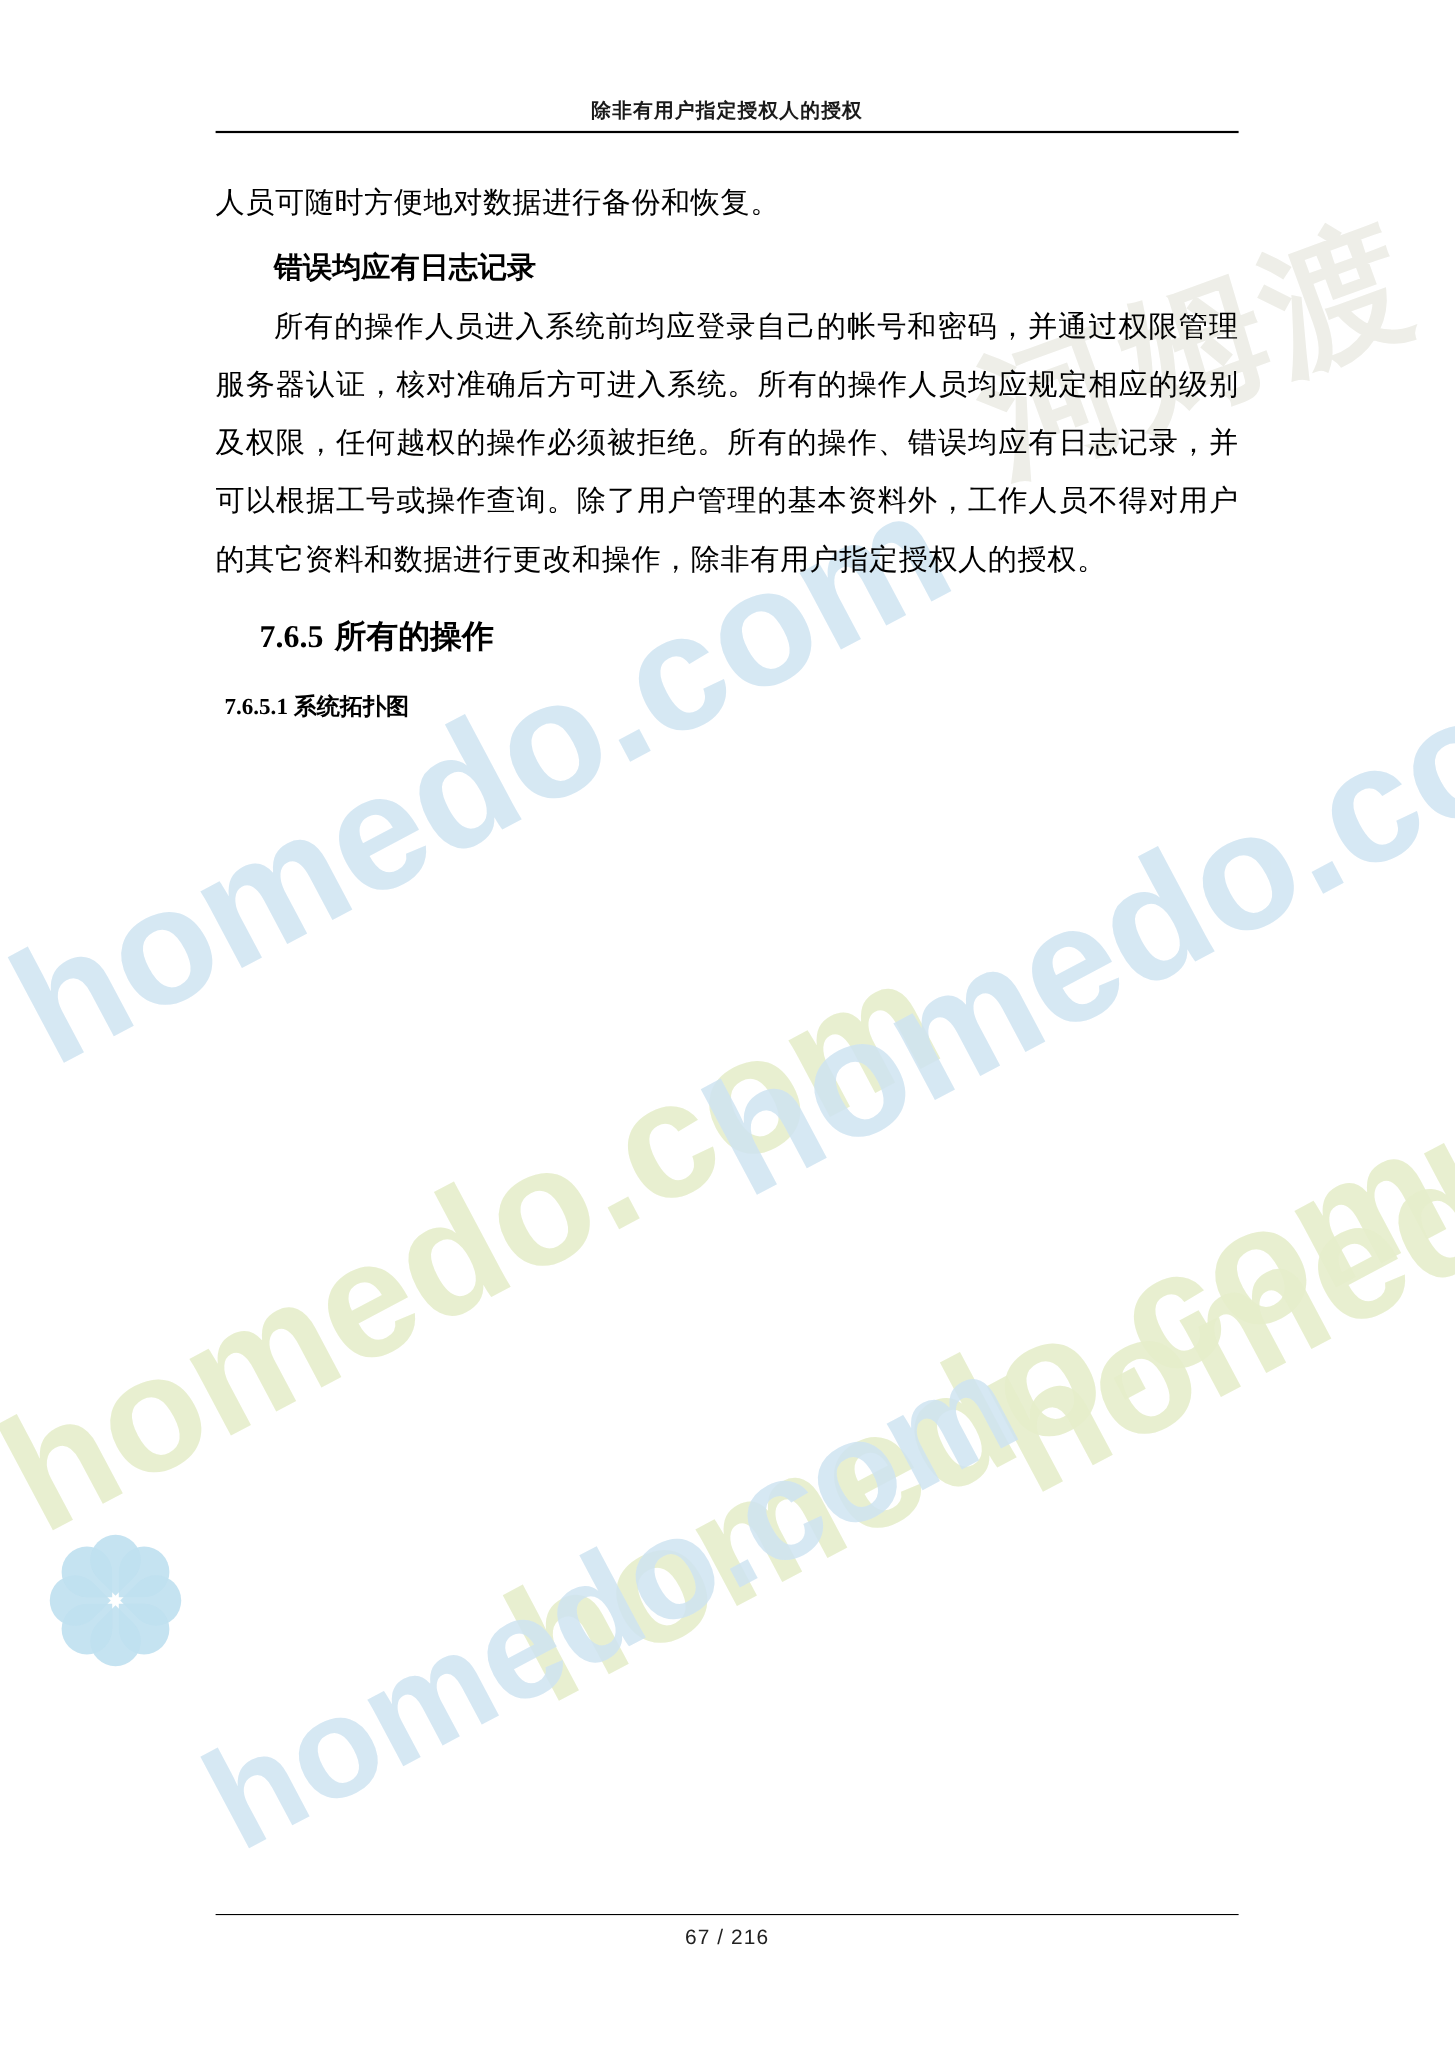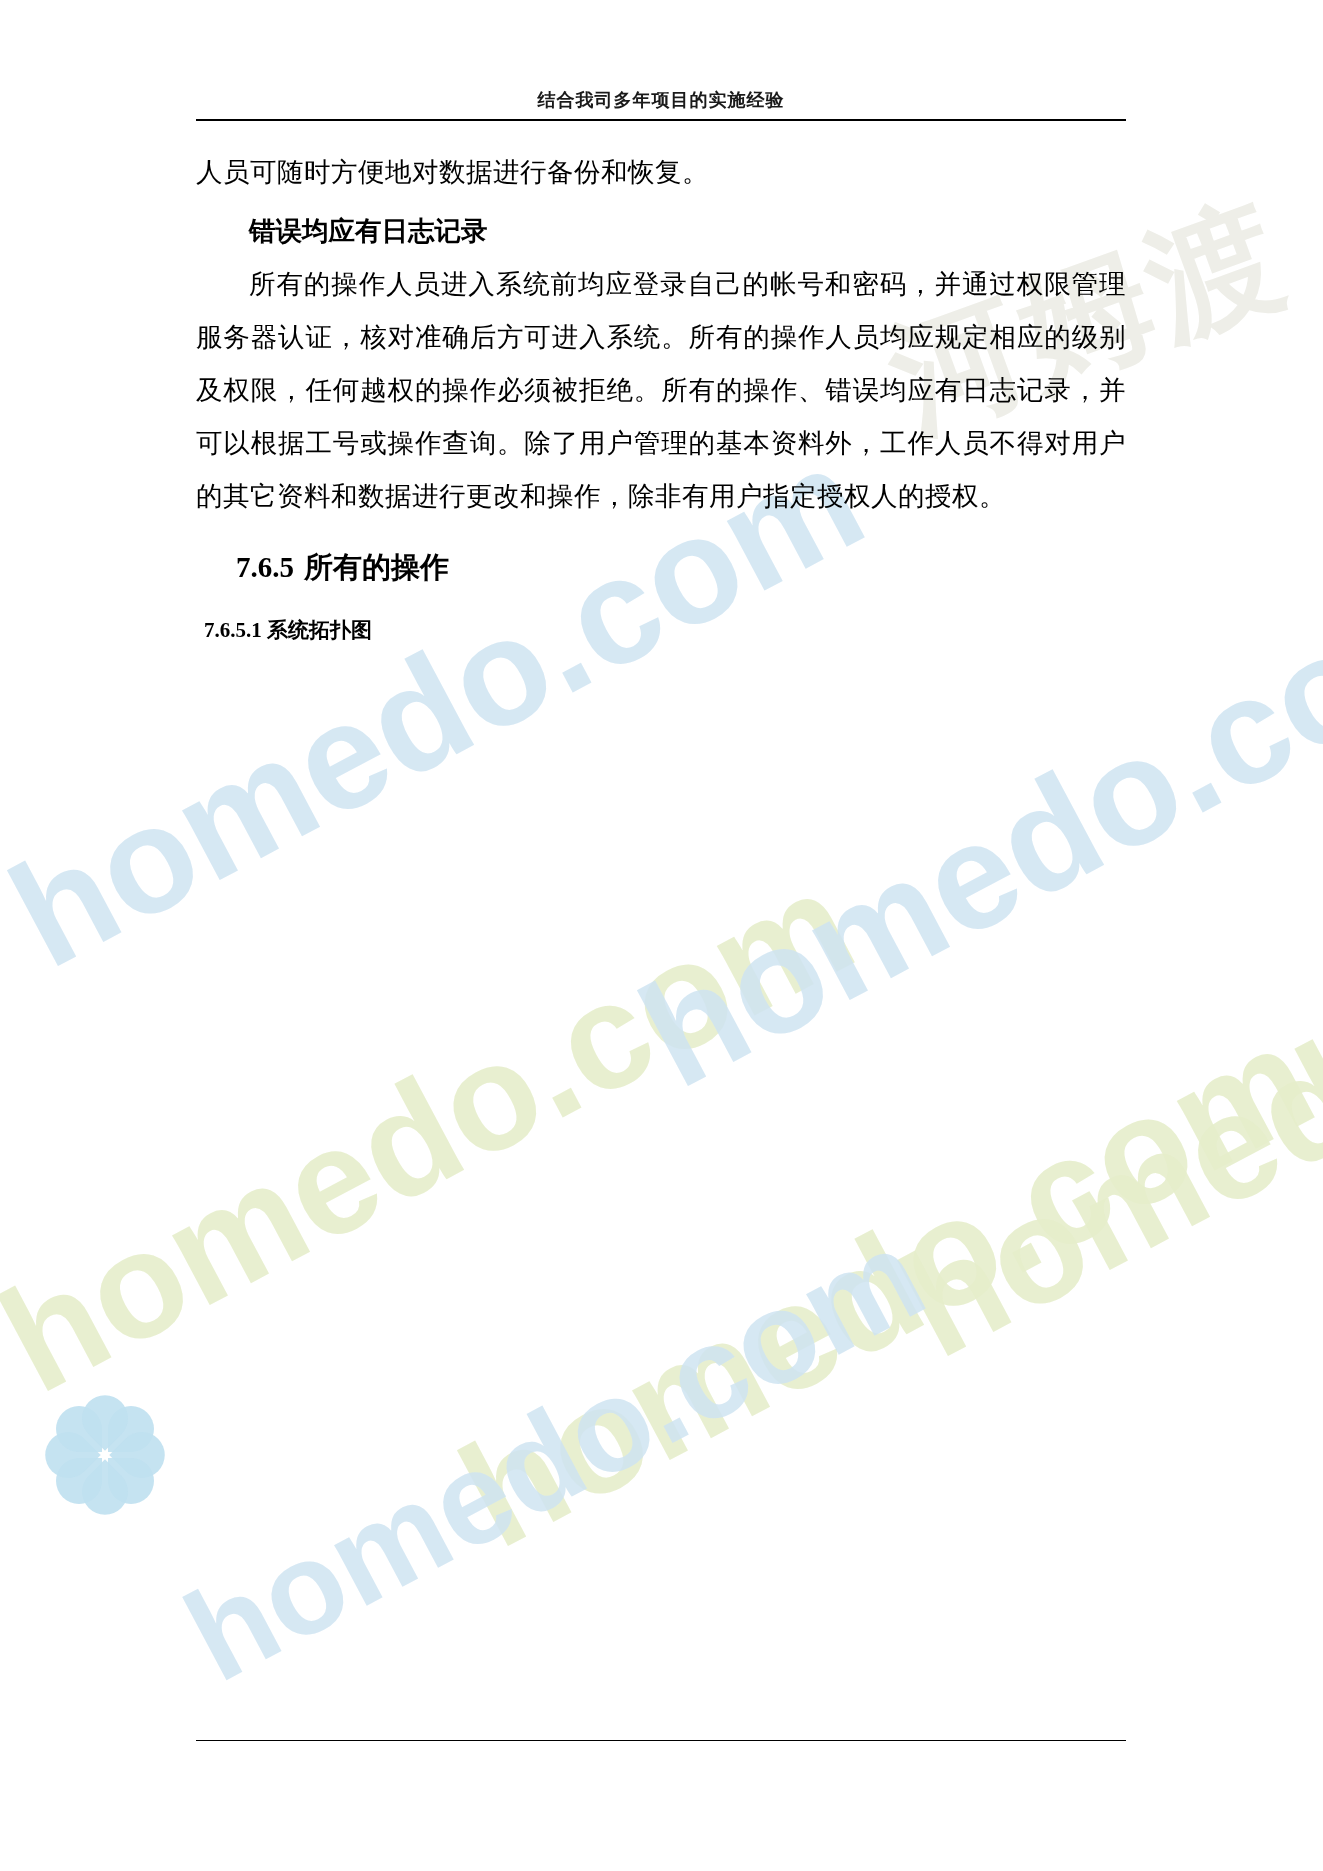--- a/index.html
+++ b/index.html
@@ -109,21 +109,21 @@
     letter-spacing: 1px;
   }
   .header-rule {
     margin-top: 7px;
     border-bottom: 2px solid #000;
   }
 
   .body-area {
     position: absolute;
     left: 196px;
-    top: 146px;
+    top: 158px;
     width: 930px;
   }
 
   p.para {
     margin: 0 0 2px 0;
     font-size: 26.5px;
     line-height: 53px;
     text-align: justify;
     text-justify: inter-ideograph;
     letter-spacing: .5px;
@@ -199,21 +199,21 @@
       <span class="petal p5"></span>
       <span class="petal p6"></span>
       <span class="petal p7"></span>
       <span class="petal p8"></span>
     </div>
   </div>
 
   <div class="content">
 
     <div class="header">
-      <div class="header-title">结合我司多年项目的实施经验</div>
+      <div class="header-title">除非有用户指定授权人的授权</div>
       <div class="header-rule"></div>
     </div>
 
     <div class="body-area">
 
       <p class="para">人员可随时方便地对数据进行备份和恢复。</p>
 
       <h4 class="sub-bold">错误均应有日志记录</h4>
 
       <p class="para indent">所有的操作人员进入系统前均应登录自己的帐号和密码，并通过权限管理服务器认证，核对准确后方可进入系统。所有的操作人员均应规定相应的级别及权限，任何越权的操作必须被拒绝。所有的操作、错误均应有日志记录，并可以根据工号或操作查询。除了用户管理的基本资料外，工作人员不得对用户的其它资料和数据进行更改和操作，除非有用户指定授权人的授权。</p>
@@ -223,16 +223,17 @@
       </h3>
 
 
 
       <h4 class="subsection">7.6.5.1 系统拓扑图</h4>
 
     </div>
 
     <div class="footer">
       <div class="footer-rule"></div>
+      <div class="footer-text">67 / 216</div>
     </div>
 
   </div>
 </div>
 
 </body></html>

